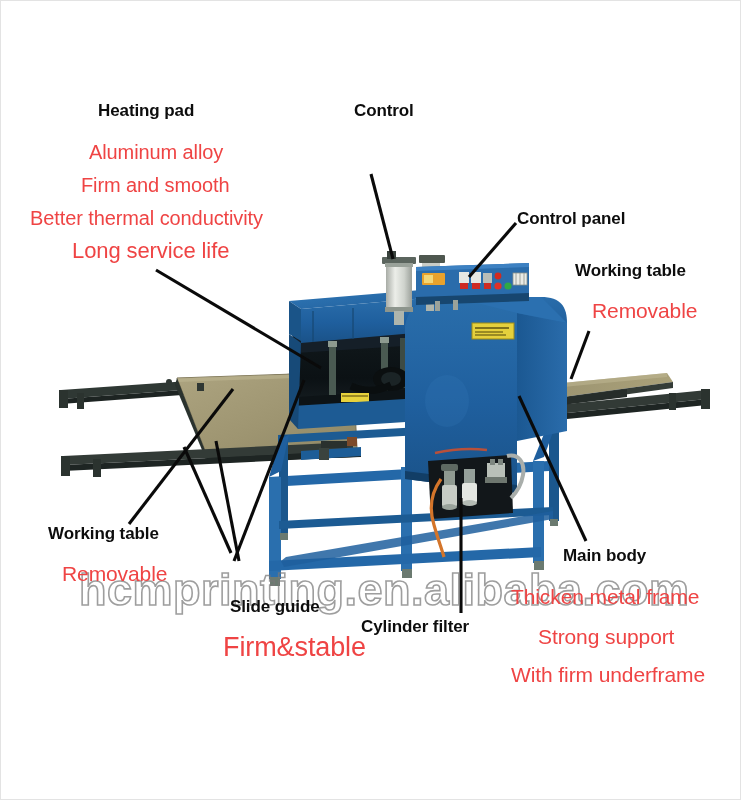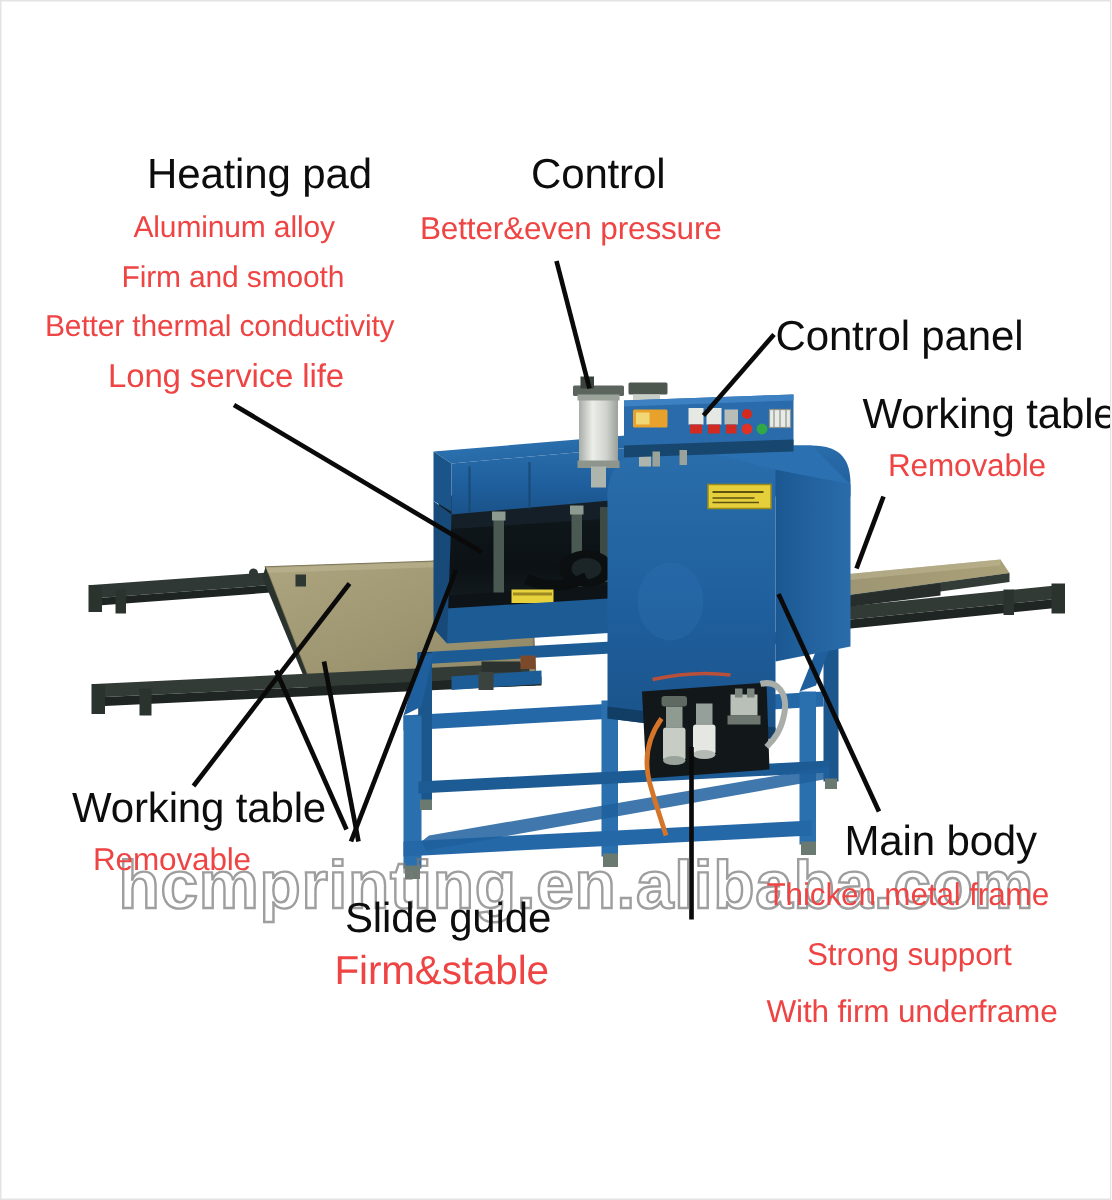--- a/index.html
+++ b/index.html
@@ -27,21 +27,22 @@
     height: 800px;
   }
   .lbl {
     position: absolute;
     white-space: nowrap;
     line-height: 1;
     letter-spacing: -0.1px;
   }
   .lbl-black {
     color: #0d0d0d;
-    font-size: 28px;
+    font-size: 17px;
+    font-weight: bold;
   }
   .lbl-red {
     color: #ef4444;
     font-size: 20px;
   }
   svg.vec {
     position: absolute;
     left: 0; top: 0;
     width: 741px;
     height: 800px;
@@ -338,32 +339,32 @@
 
   <div class="watermark">hcmprinting.en.alibaba.com</div>
 
   <div class="lbl lbl-black" style="left:97px; top:101px;">Heating pad</div>
   <div class="lbl lbl-red" style="left:88px; top:141px;">Aluminum alloy</div>
   <div class="lbl lbl-red" style="left:80px; top:174px;">Firm and smooth</div>
   <div class="lbl lbl-red" style="left:29px; top:207px;">Better thermal conductivity</div>
   <div class="lbl lbl-red" style="left:71px; top:239px; font-size:22px;">Long service life</div>
 
   <div class="lbl lbl-black" style="left:353px; top:101px;">Control</div>
-  <div class="lbl lbl-red" style="left:279px; top:141px; font-size:21px;">Better&amp;even pressure</div>
 
   <div class="lbl lbl-black" style="left:516px; top:209px;">Control panel</div>
 
   <div class="lbl lbl-black" style="left:574px; top:261px;">Working table</div>
   <div class="lbl lbl-red" style="left:591px; top:299px; font-size:21px;">Removable</div>
 
   <div class="lbl lbl-black" style="left:47px; top:524px;">Working table</div>
   <div class="lbl lbl-red" style="left:61px; top:562px; font-size:21px;">Removable</div>
 
   <div class="lbl lbl-black" style="left:229px; top:561px;margin-top:36px;">Slide guide</div>
   <div class="lbl lbl-red" style="left:222px; top:601px; font-size:27px;margin-top:32px;">Firm&amp;stable</div>
 
+  <div class="lbl lbl-black" style="left:360px; top:617px;">Cylinder filter</div>
 
   <div class="lbl lbl-black" style="left:562px; top:546px;">Main body</div>
   <div class="lbl lbl-red" style="left:510px; top:585px; font-size:21px;">Thicken metal frame</div>
   <div class="lbl lbl-red" style="left:537px; top:625px; font-size:21px;">Strong support</div>
   <div class="lbl lbl-red" style="left:510px; top:663px; font-size:21px;">With firm underframe</div>
 
 </div>
 
 </body></html>

